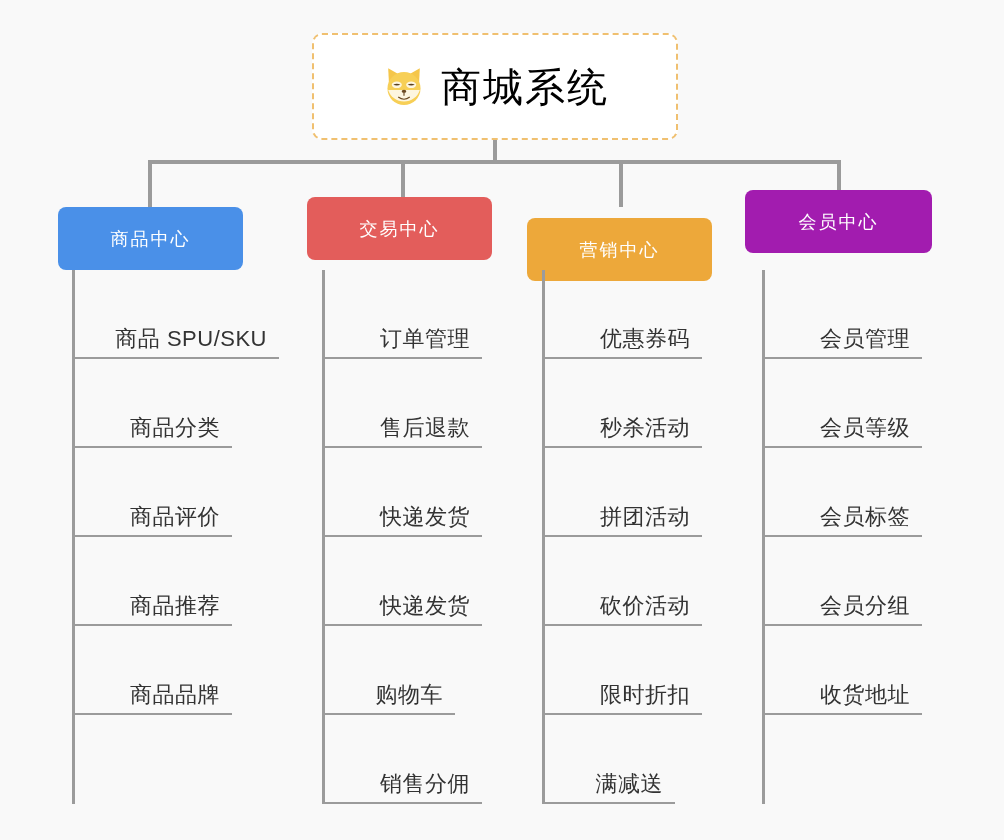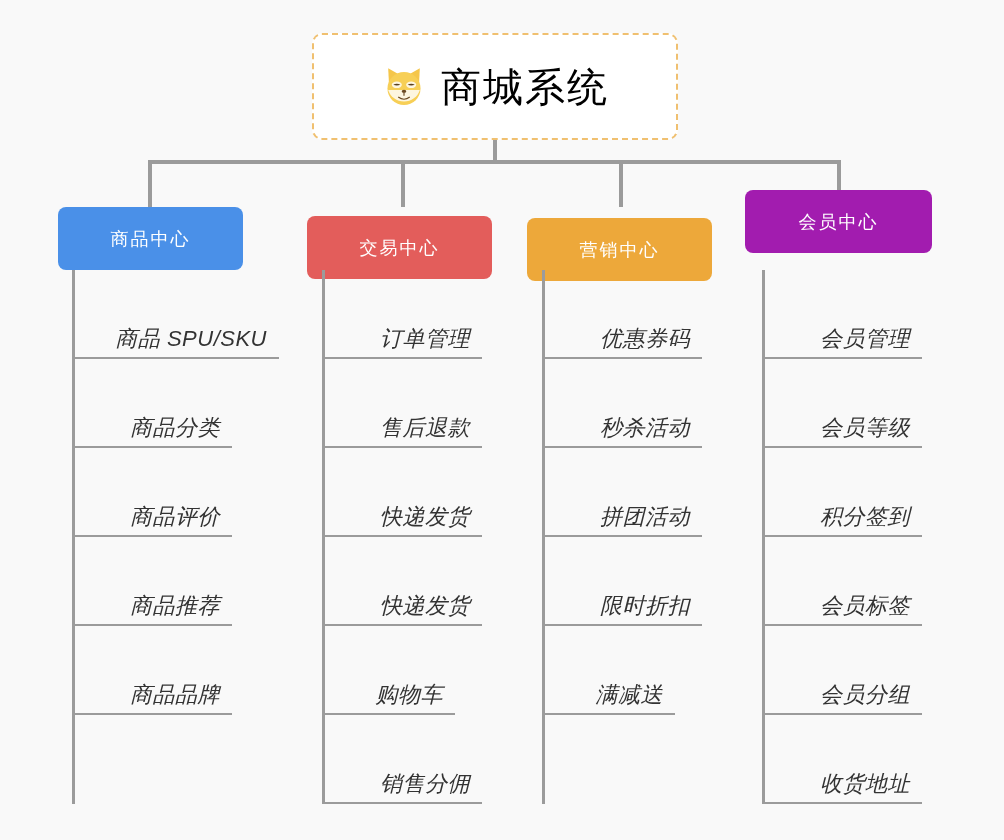--- a/index.html
+++ b/index.html
@@ -96,21 +96,20 @@
     top: 0;
     margin: 0;
     padding: 0;
     list-style: none;
   }
   .leaf-item {
     height: 89px;
     display: flex;
     align-items: flex-end;
     box-sizing: border-box;
-    font-style: italic;
   }
   .leaf-underline {
     border-bottom: 2px solid #9b9b9b;
     padding: 0 0 6px 0;
     display: flex;
     justify-content: flex-end;
     box-sizing: border-box;
   }
   .leaf-label {
     font-size: 22px;
@@ -159,21 +158,21 @@
   <div class="conn conn-h" style="left:150px; top:160px; width:691px;"></div>
 
   <div class="conn conn-v" style="left:148px; top:160px; height:47px;"></div>
   <div class="conn conn-v" style="left:401px; top:160px; height:47px;"></div>
   <div class="conn conn-v" style="left:619px; top:160px; height:47px;"></div>
   <div class="conn conn-v" style="left:837px; top:160px; height:47px;"></div>
 
   <div class="branch-head" style="left:58px; top:207px; width:185px; background:#4a90e8;">
     <span class="branch-head-label">商品中心</span>
   </div>
-  <div class="branch-head" style="left:307px; top:216px; width:185px; background:#e35d5b;">
+  <div class="branch-head" style="left:307px; top:197px; width:185px; background:#e35d5b;">
     <span class="branch-head-label">交易中心</span>
   </div>
   <div class="branch-head" style="left:527px; top:218px; width:185px; background:#eda83a;">
     <span class="branch-head-label">营销中心</span>
   </div>
   <div class="branch-head" style="left:745px; top:190px; width:187px; background:#a21caf;align-items:center;">
     <span class="branch-head-label">会员中心</span>
   </div>
 
   <div class="leaf-col" style="left:72px;">
@@ -256,20 +255,25 @@
           <span class="leaf-label">秒杀活动</span>
         </div>
       </li>
       <li class="leaf-item">
         <div class="leaf-underline" style="width:160px;">
           <span class="leaf-label">拼团活动</span>
         </div>
       </li>
       <li class="leaf-item">
         <div class="leaf-underline" style="width:160px;">
+          <span class="leaf-label">砍价活动</span>
+        </div>
+      </li>
+      <li class="leaf-item">
+        <div class="leaf-underline" style="width:160px;">
           <span class="leaf-label">限时折扣</span>
         </div>
       </li>
       <li class="leaf-item">
         <div class="leaf-underline" style="width:133px;">
           <span class="leaf-label">满减送</span>
         </div>
       </li>
     </ul>
   </div>
@@ -282,25 +286,20 @@
           <span class="leaf-label">会员管理</span>
         </div>
       </li>
       <li class="leaf-item">
         <div class="leaf-underline" style="width:160px;">
           <span class="leaf-label">会员等级</span>
         </div>
       </li>
       <li class="leaf-item">
         <div class="leaf-underline" style="width:160px;">
-          <span class="leaf-label">积分签到</span>
-        </div>
-      </li>
-      <li class="leaf-item">
-        <div class="leaf-underline" style="width:160px;">
           <span class="leaf-label">会员标签</span>
         </div>
       </li>
       <li class="leaf-item">
         <div class="leaf-underline" style="width:160px;padding-left:20px;">
           <span class="leaf-label">会员分组</span>
         </div>
       </li>
       <li class="leaf-item">
         <div class="leaf-underline" style="width:160px;text-align:right;">

